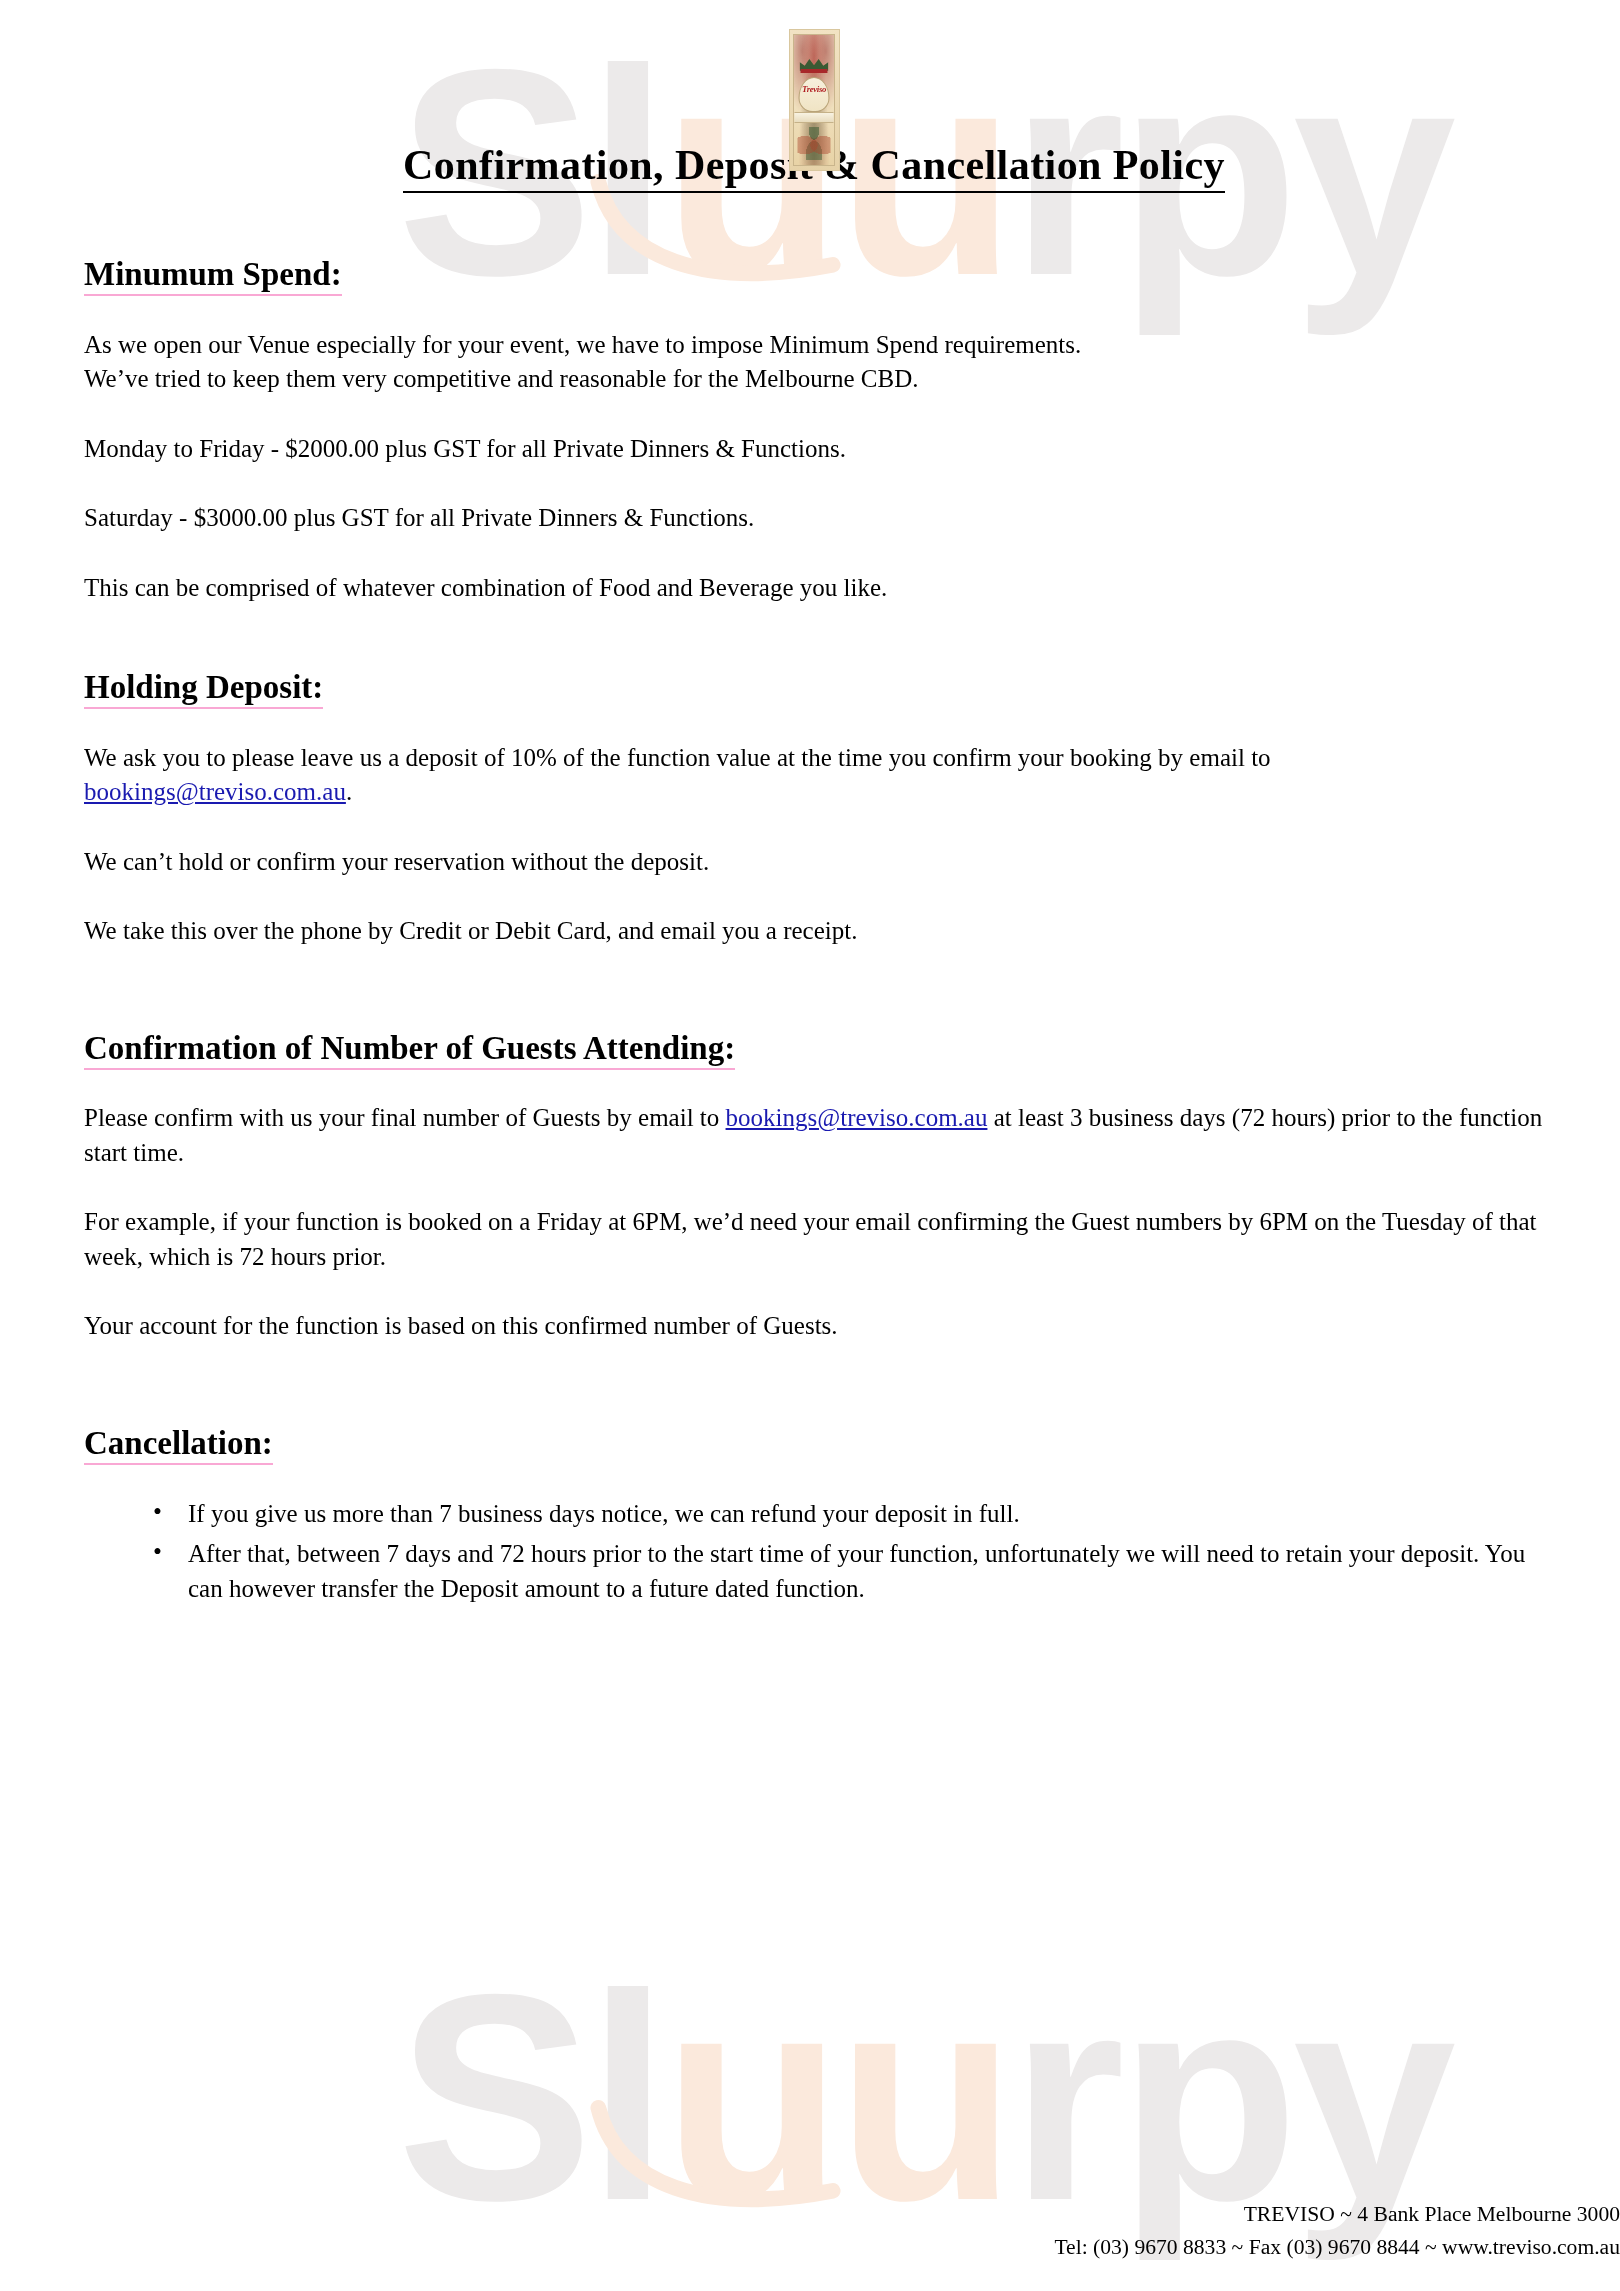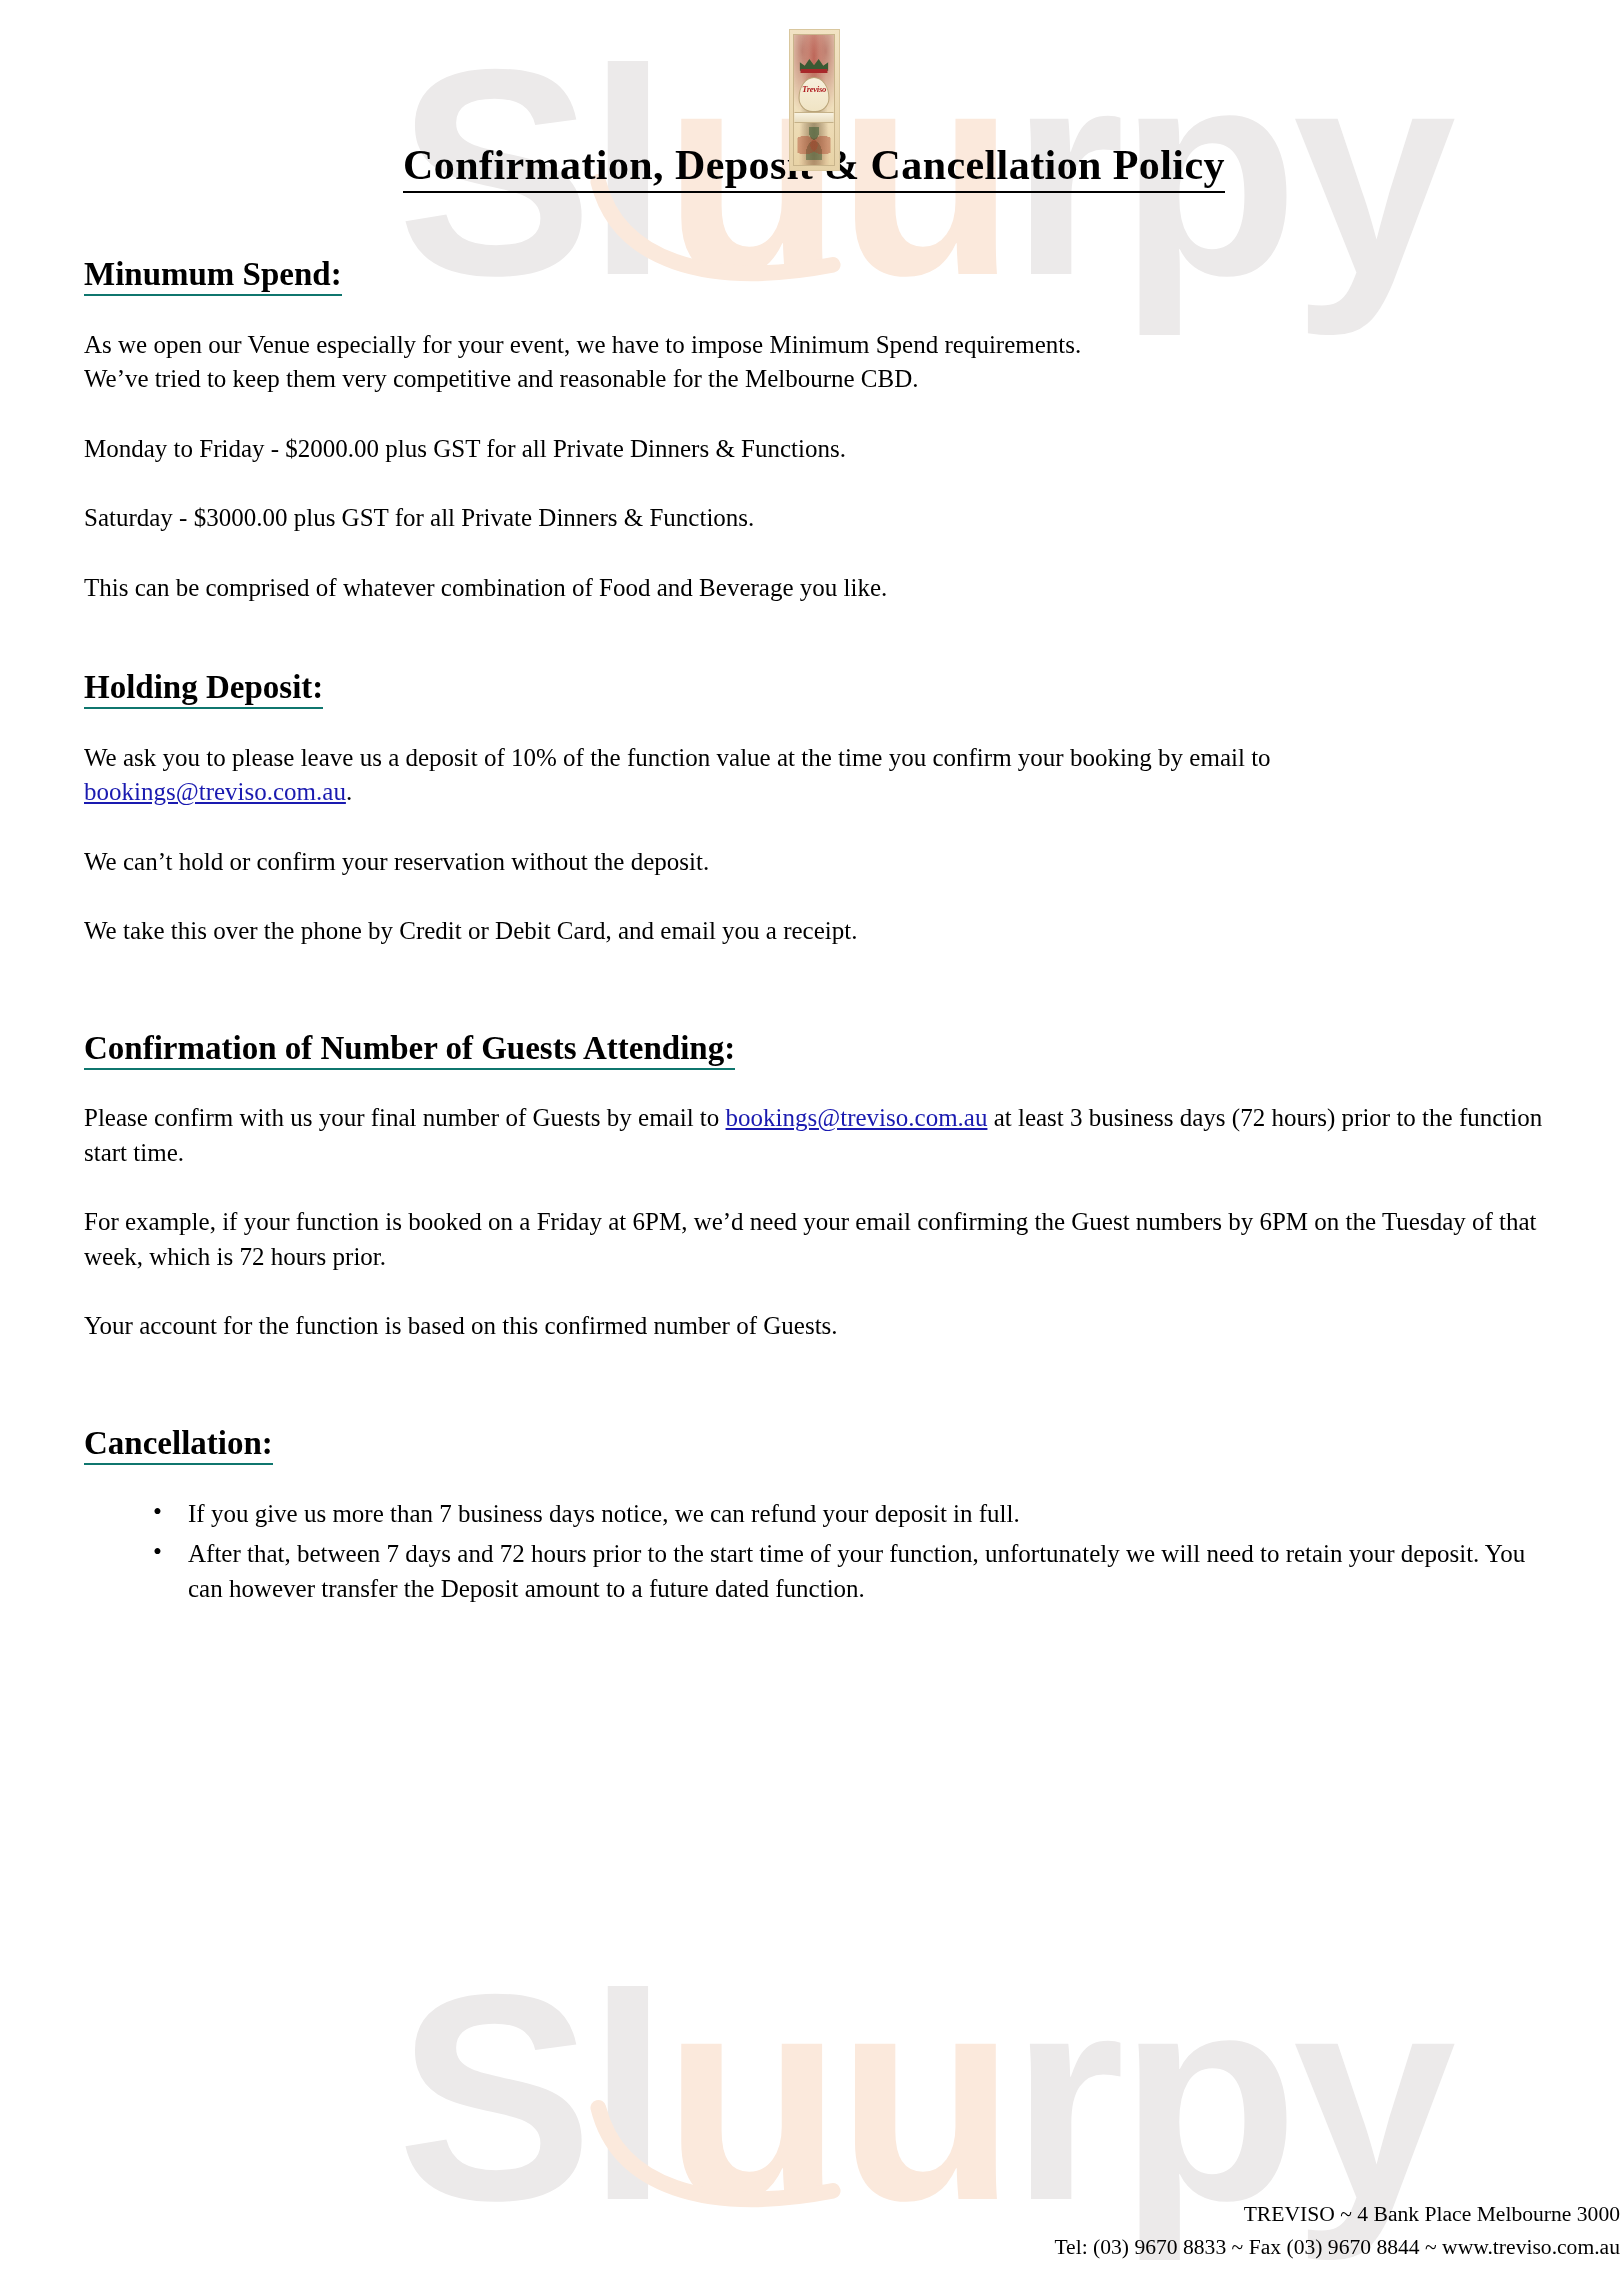--- a/index.html
+++ b/index.html
@@ -182,21 +182,21 @@
     padding-bottom: 2.9px;
   }
 
   .section-heading {
     font-size: 33px;
     font-weight: 700;
     margin: 0 0 33px 0;
     line-height: 1.2;
   }
   .section-heading span {
-    border-bottom: 2px solid #0f766e;
+    border-bottom: 2px solid #f9a8d4;
     padding-bottom: 2px;
   }
   .section-heading.gap-before { margin-top: 63px; }
   .section-heading.gap-before-lg { margin-top: 80px; }
 
   
   p.body {
     font-size: 25px;
     line-height: 1.38;
     margin: 0 0 35px 0;

